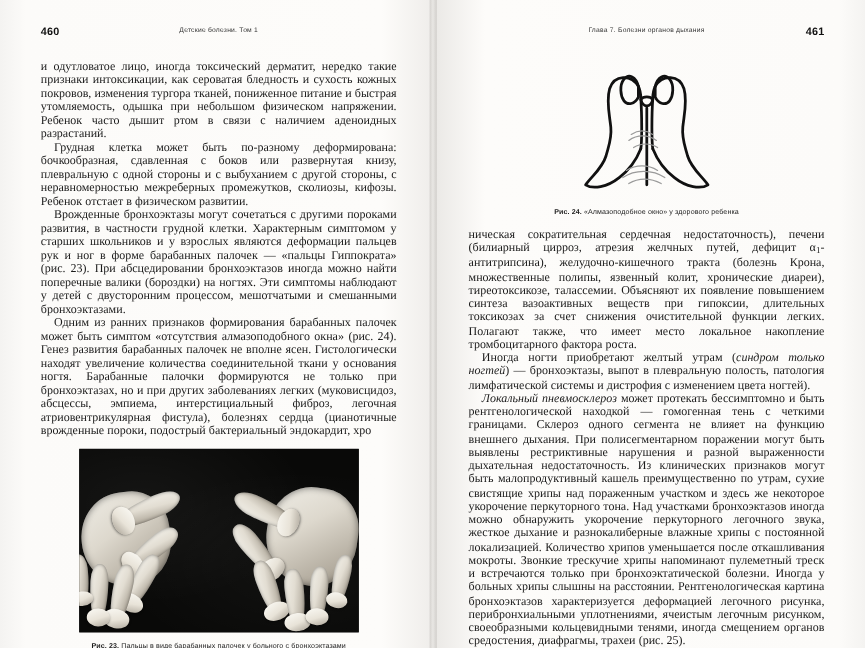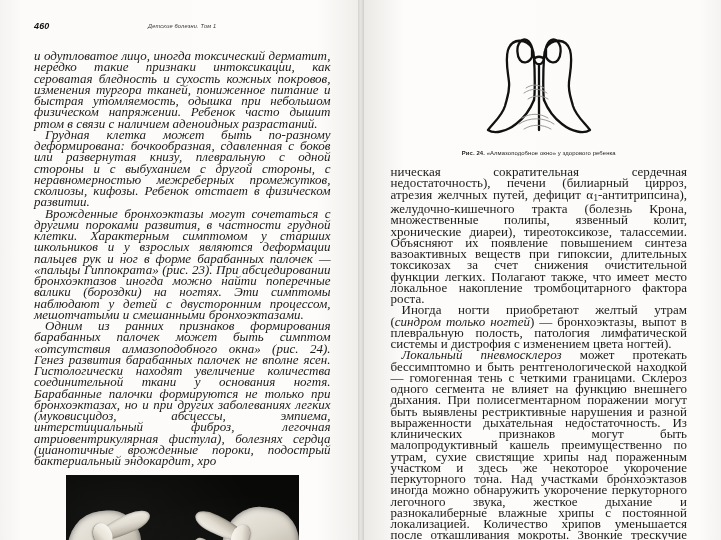--- a/index.html
+++ b/index.html
@@ -18,21 +18,20 @@
   .page{
     position:relative;
     width:360.5px;height:540px;
     background:#fbfbf9;
     box-sizing:border-box;
     overflow:hidden;
   }
   .page.left{
     padding:22px 30px 14px 34px;
     background:linear-gradient(to right,#f4f3f1 0%,#fcfbf9 6%,#fdfcfa 88%,#efedea 100%);
-    font-style:italic;
   }
   .page.right{
     padding:22px 34px 14px 30px;
     background:linear-gradient(to left,#f4f3f1 0%,#fcfbf9 6%,#fdfcfa 88%,#eae8e5 100%);
   }
   .gutter{
     position:absolute;
     left:358px;top:0;width:6px;height:540px;
     background:linear-gradient(to right,rgba(120,115,110,.22),rgba(150,145,140,.05),rgba(120,115,110,.22));
     pointer-events:none;
@@ -60,21 +59,21 @@
     position:absolute;top:1px;
     left:0;right:0;
     text-align:center;
     font-family:"Liberation Sans", sans-serif;
     font-size:5.6px;
     color:#333;
     letter-spacing:.2px;
   }
 
   .body-col{
-    font-size:13px;
+    font-size:10px;
     line-height:11.25px;
     text-align:justify;
     color:#1b1b1b;
     -webkit-hyphens:none;hyphens:none;
     word-spacing:.1px;
   }
   .body-col p{margin:0;}
   .body-col p.ind{text-indent:11px;}
   .body-col i{font-style:italic;}
 
@@ -214,20 +213,24 @@
 
       <div class="figcap">
         <b>Рис. 23.</b>
         <span>Пальцы в виде барабанных палочек у больного с бронхоэктазами</span>
       </div>
     </div>
   </div>
 
   <div class="page right">
 
+    <div class="runhead">
+      <span class="folio">461</span>
+      <span class="runtitle">Глава 7. Болезни органов дыхания</span>
+    </div>
 
     <div class="fig24-wrap">
       <svg class="fig24" width="150" height="118" viewBox="0 0 150 118">
         <g fill="none" stroke="#111" stroke-width="2.3" stroke-linecap="round" stroke-linejoin="round">
 
           <path d="M68 22 C62 12, 48 12, 44 24 C41 34, 44 46, 45 56 C46 66, 43 72, 41 80 C38 90, 30 96, 24 104 C30 108, 42 106, 52 98 C60 92, 66 84, 70 74"></path>
 
           <path d="M70 74 C71 68, 71 46, 70 32 C70 27, 69 24, 68 22"></path>
 
           <path d="M82 22 C88 12, 102 12, 106 24 C109 34, 106 46, 105 56 C104 66, 107 72, 109 80 C112 90, 120 96, 126 104 C120 108, 108 106, 98 98 C90 92, 84 84, 80 74"></path>

